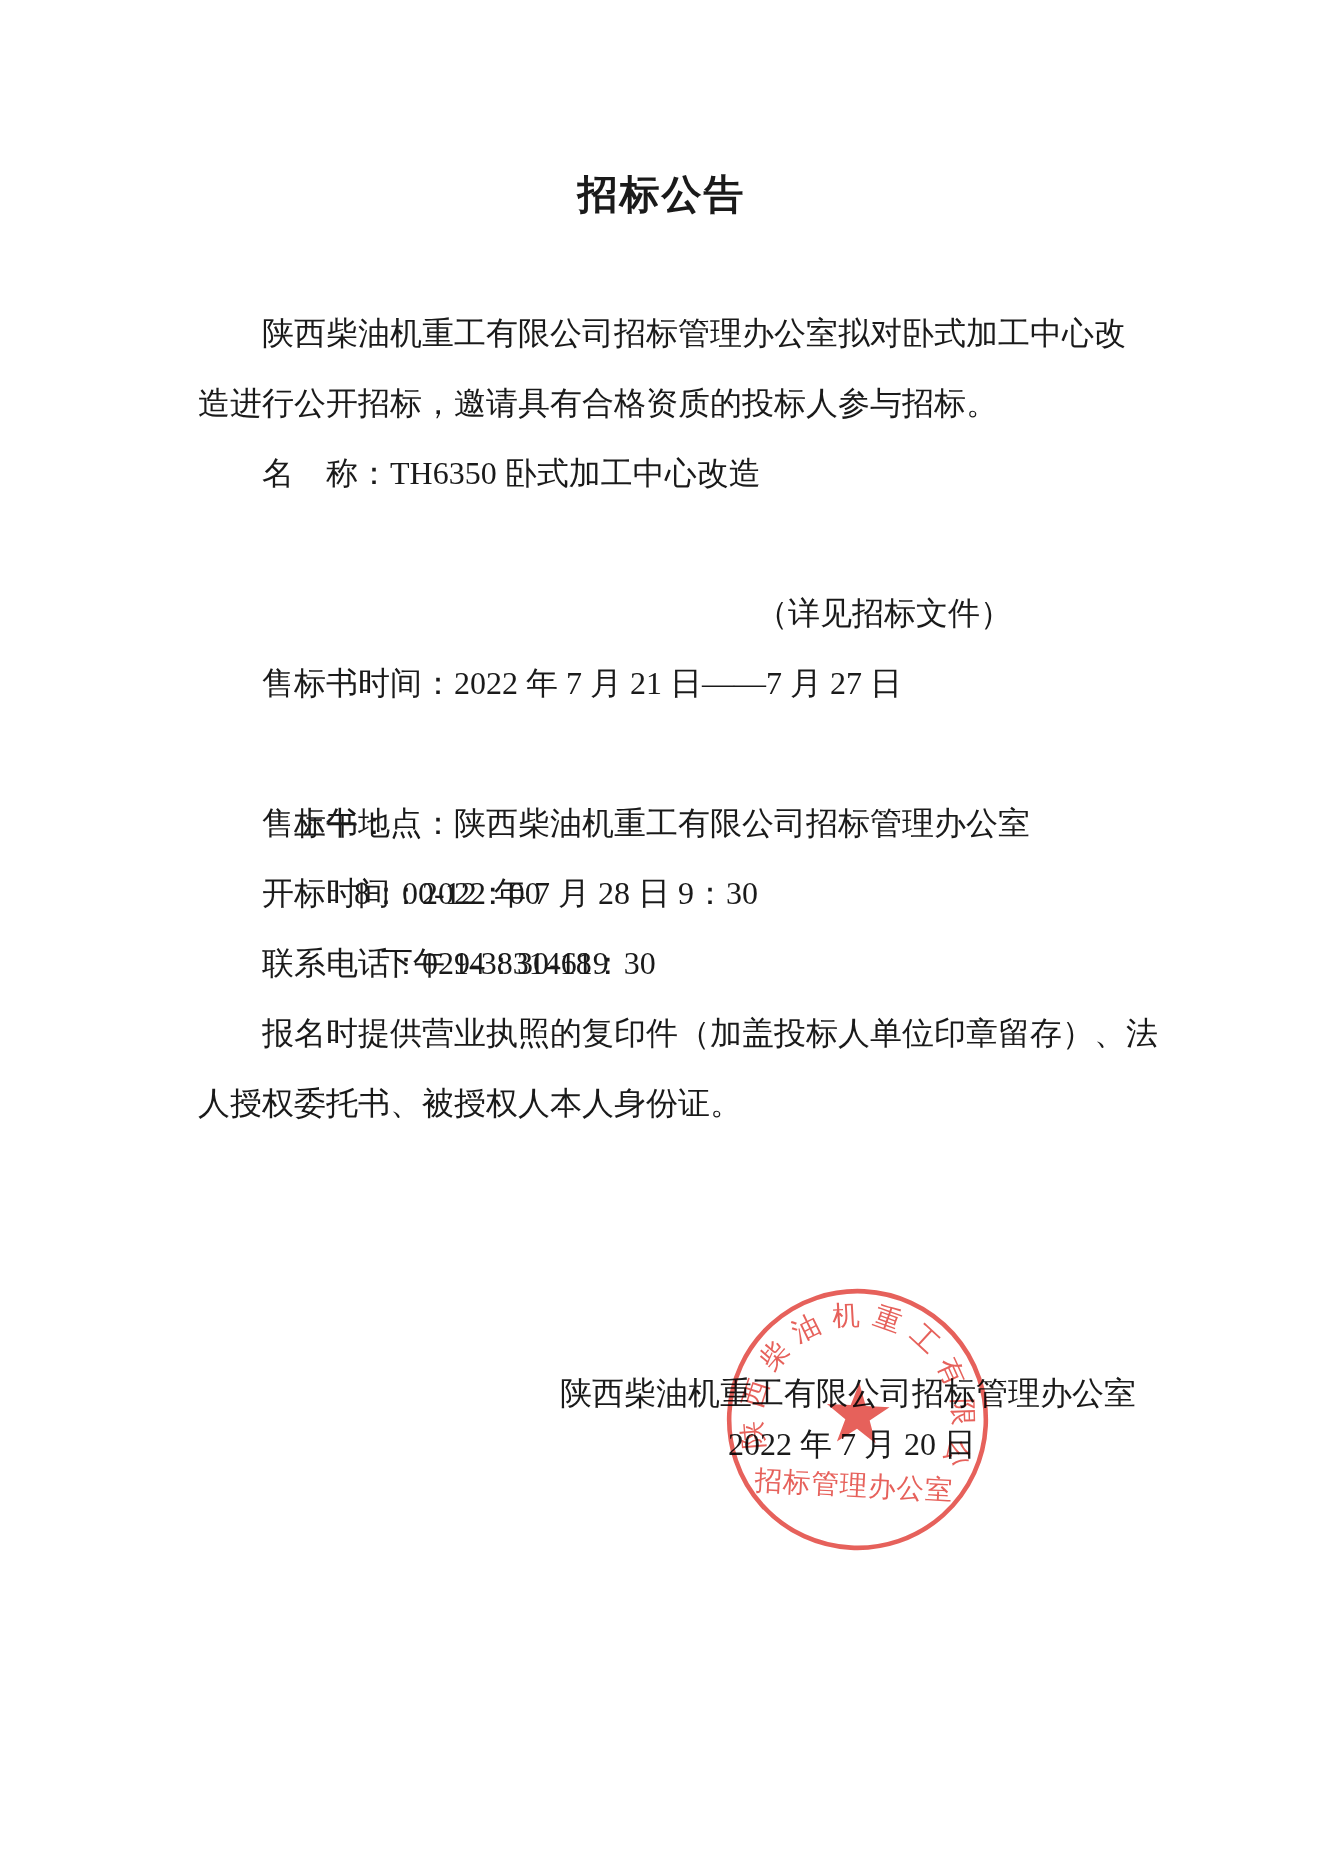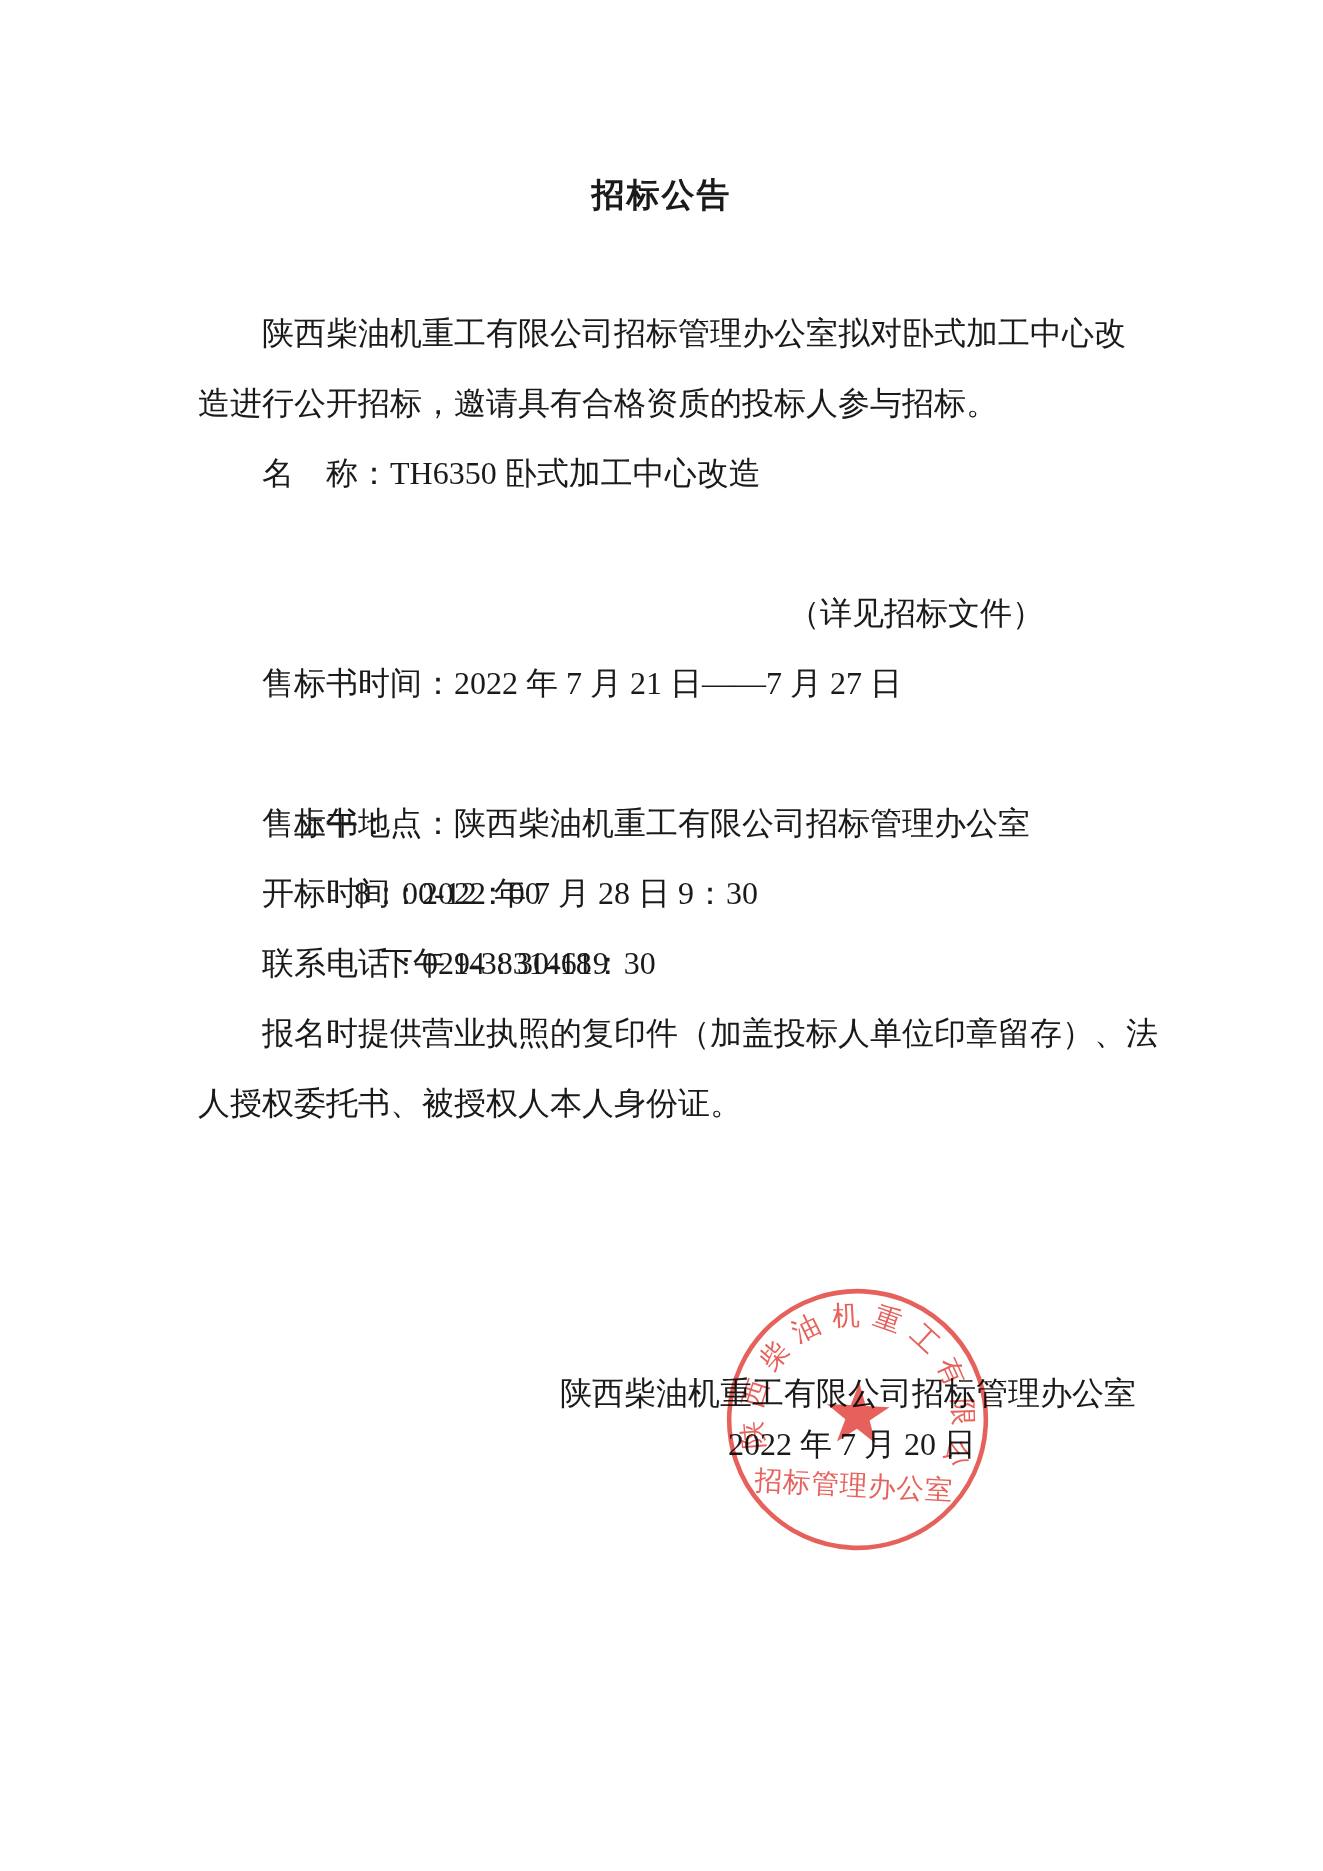--- a/index.html
+++ b/index.html
@@ -8,34 +8,34 @@
     width:1323px; height:1871px;
     background:#ffffff;
     color:#1a1a1a;
     font-family:"Liberation Serif","DejaVu Serif",serif;
     overflow:hidden;
   }
   .doc-title {
     position:absolute; top:165px; left:0; width:100%;
     margin:0;
     text-align:center;
-    font-size:33px; font-weight:700; letter-spacing:2px;
+    font-size:40px; font-weight:700; letter-spacing:2px;
     line-height:60px;
   }
   .line {
     position:absolute; left:198px; width:940px;
     font-size:32px; line-height:70px; height:70px;
     white-space:pre;
   }
   .indent { padding-left:64px; }
   .l1  { top:298px; }
   .l2  { top:368px; }
   .l3  { top:438px; }
   .l4  { top:508px; }
-  .l5  { top:578px; left:788px; width:400px; }
+  .l5  { top:578px; left:756px; width:400px; }
   .l6  { top:648px; }
   .l7  { top:718px; }
   .l8  { top:788px; }
   .l9  { top:858px; }
   .l10 { top:928px; }
   .l11 { top:998px; }
   .l12 { top:1068px; }
   .gap-am { margin-left:60px; }
   .gap-pm { margin-left:87px; }
   .sig-org {

